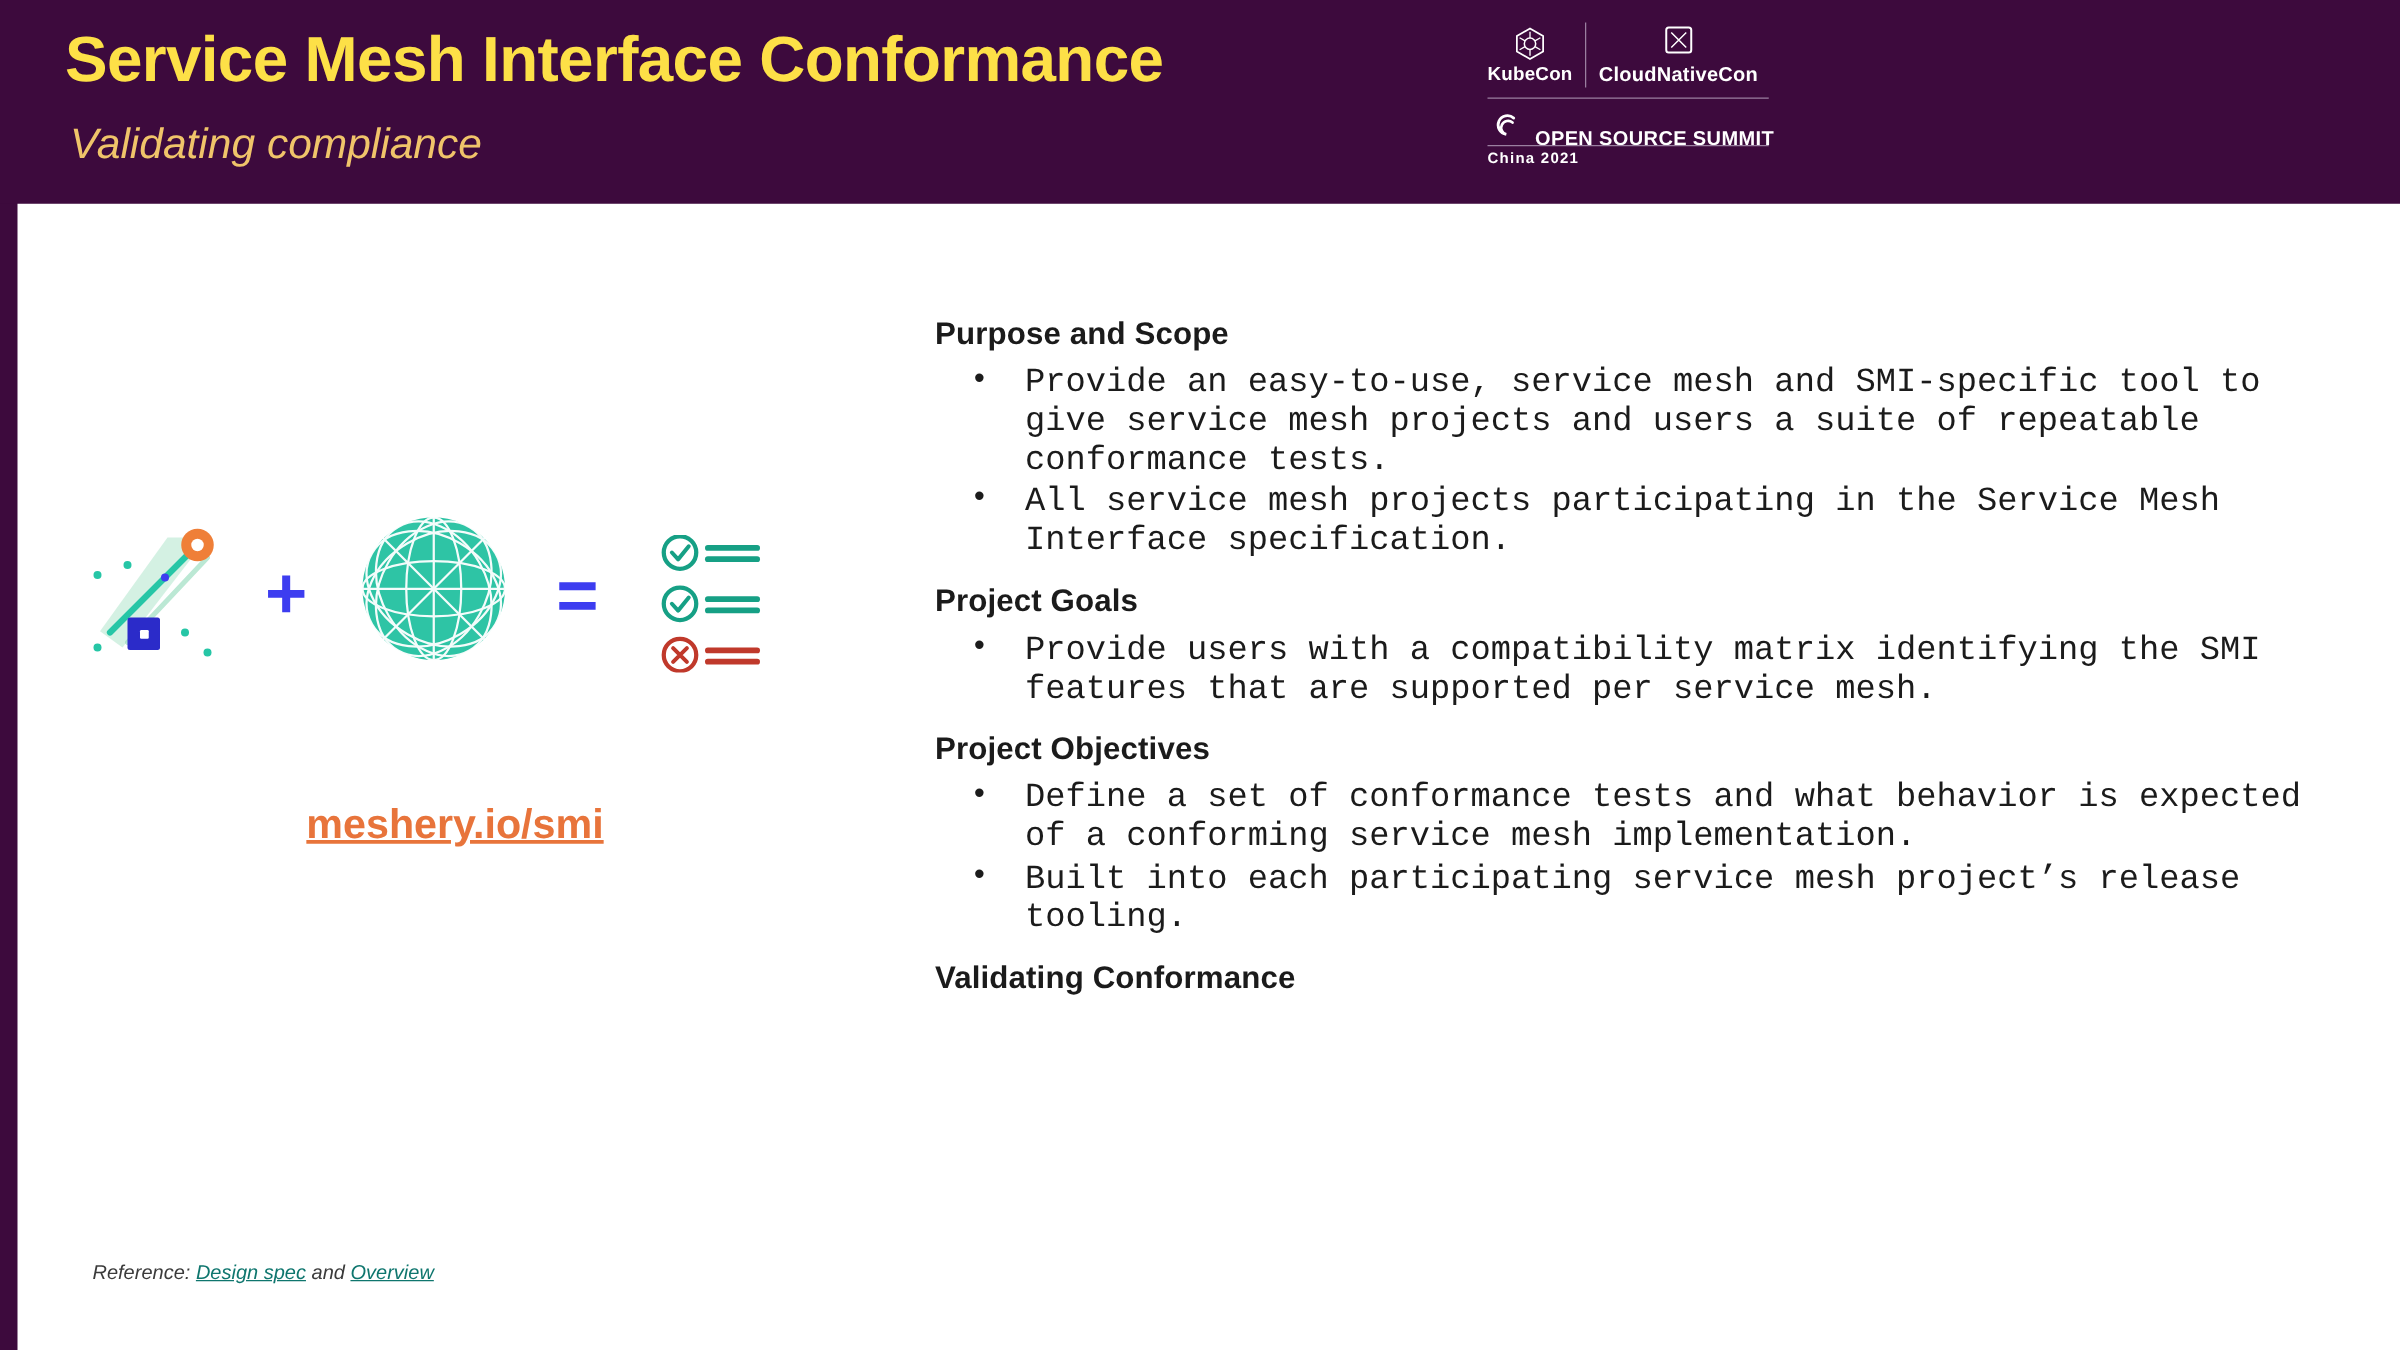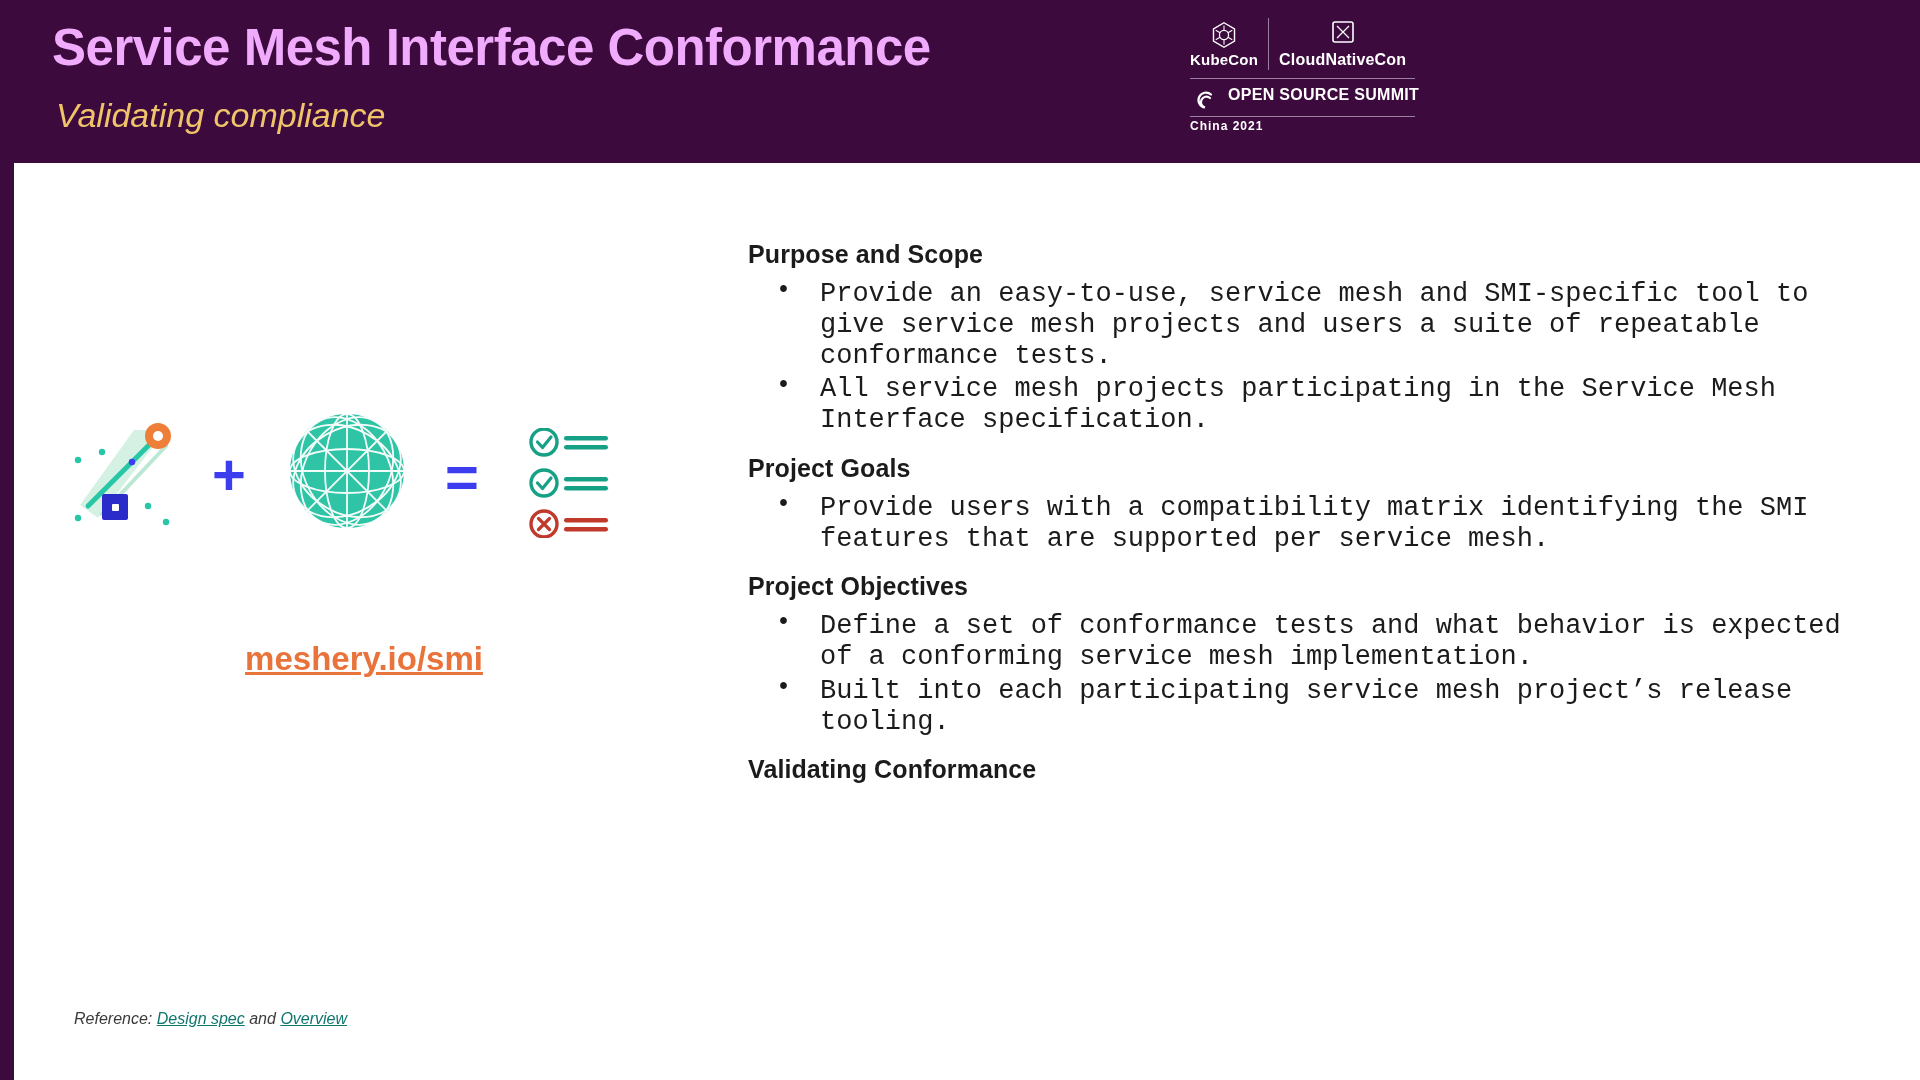--- a/index.html
+++ b/index.html
@@ -39,21 +39,21 @@
     height: 163px;
     background: #3d0a3d;
   }
 
   .header-title {
     position: absolute;
     left: 52px;
     top: 18px;
     font-size: 51px;
     font-weight: bold;
-    color: #f0abfc;
+    color: #fde047;
     letter-spacing: -0.5px;
     white-space: nowrap;
   }
 
   .header-subtitle {
     position: absolute;
     left: 56px;
     top: 96px;
     font-size: 34px;
     font-style: italic;
@@ -113,21 +113,21 @@
     width: 225px;
     height: 1px;
     background: #9a7fa0;
   }
 
   .logo-row2 {
     position: absolute;
     left: 0;
     top: 70px;
     display: flex;
-    align-items: flex-start;
+    align-items: flex-end;
     gap: 8px;
   }
 
   .logo-row2 .oss-text {
     font-size: 16px;
     font-weight: bold;
     letter-spacing: 0.3px;
   }
 
   .logo-row3 {
@@ -198,21 +198,21 @@
   }
 
   .section-heading {
     font-size: 25px;
     font-weight: bold;
     color: #1b1b1b;
     margin: 0 0 10px 0;
     letter-spacing: 0.1px;
   }
 
-  .section-block { margin-bottom: 18px; }
+  .section-block { margin-bottom: 18px; margin-top: 13px; }
 
   ul.bullets {
     list-style: none;
     margin: 0 0 0 0;
     padding: 0;
   }
 
   ul.bullets li {
     position: relative;
     font-size: 27px;

